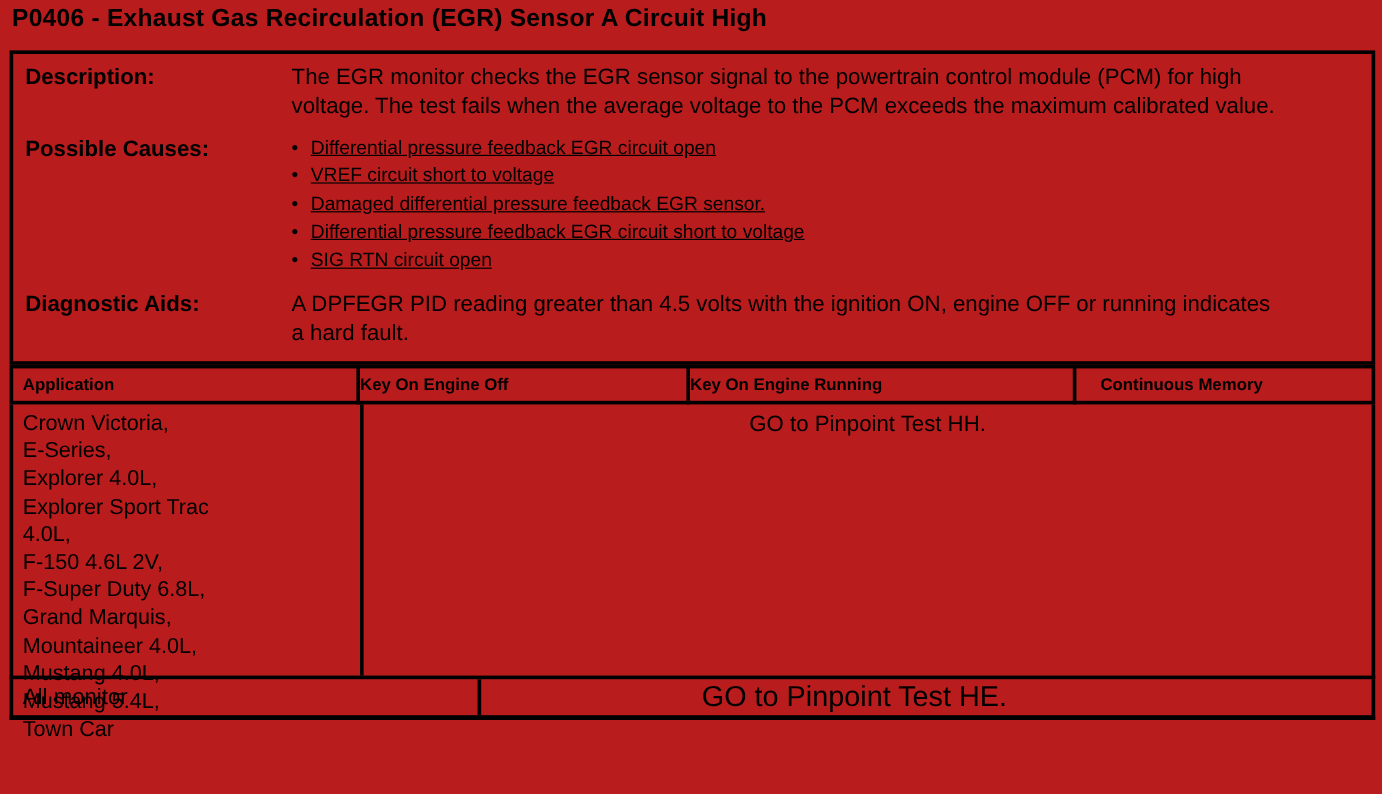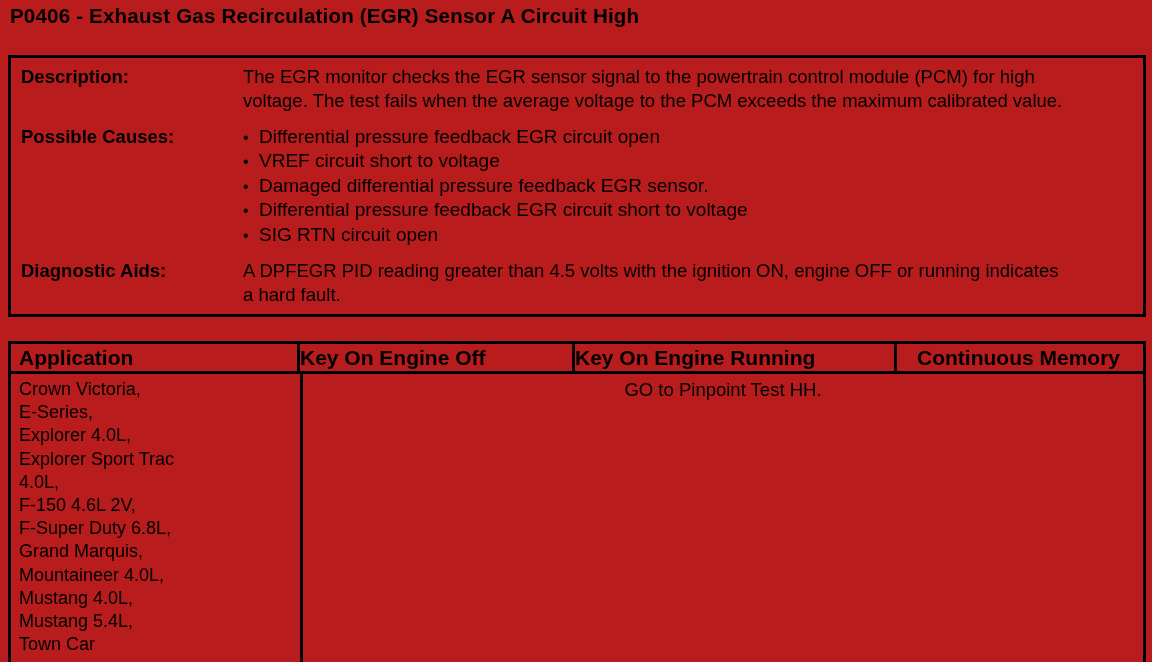--- a/index.html
+++ b/index.html
@@ -23,21 +23,21 @@
     margin: 0;
     font-size: 20.5px;
     font-weight: bold;
     letter-spacing: 0.2px;
     white-space: nowrap;
   }
   
   .info-box {
     position: absolute;
     left: 8px;
-    top: 55px;
+    top: 42px;
     width: 1138px;
     height: 262px;
     box-sizing: border-box;
     border: 3px solid #000;
     padding: 7px 8px 0 10px;
   }
   .info-row {
     display: flex;
     margin-bottom: 11px;
   }
@@ -51,22 +51,23 @@
     flex: 1;
     max-width: 830px;
     font-size: 18.5px;
     line-height: 24.3px;
   }
   .cause-list {
     flex: 1;
     margin: 0;
     padding: 0;
     list-style: none;
-    font-size: 19px;
+    font-size: 16px;
     line-height: 23.6px;
+    text-decoration: underline;
   }
   .cause-list li::before {
     content: "\2022";
     display: inline-block;
     width: 16px;
     font-size: 16px;
   }
   
   .dtc-table {
     position: absolute;
@@ -75,22 +76,21 @@
     width: 1138px;
     box-sizing: border-box;
   }
   .thead {
     display: flex;
     box-sizing: border-box;
     border: 3px solid #000;
     height: 33px;
     align-items: center;
     font-weight: bold;
-    font-size: 21px;
-    margin-top: 37px;
+    font-size: 14px;
   }
   .th {
     box-sizing: border-box;
     border-right: 3px solid #000;
     text-align: left;
     height: 27px;
     line-height: 27px;
     overflow: hidden;
     white-space: nowrap;
   }
@@ -99,21 +99,21 @@
   .th-koeo { width: 275px; }
   .th-koer { width: 322px; }
   .th-cm   { flex: 1; border-right: none; padding-left: 20px; }
   .th.vline { height: 33px; line-height: 33px; }
   .tbody-row {
     display: flex;
     box-sizing: border-box;
     border-left: 3px solid #000;
     border-right: 3px solid #000;
     border-bottom: 3px solid #000;
-    height: 322px;
+    height: 229px;
   }
   .app-cell {
     box-sizing: border-box;
     width: 292px;
     border-right: 3px solid #000;
     padding: 4px 4px 0 8px;
     font-size: 18px;
     line-height: 23.2px;
   }
   .action-cell {

